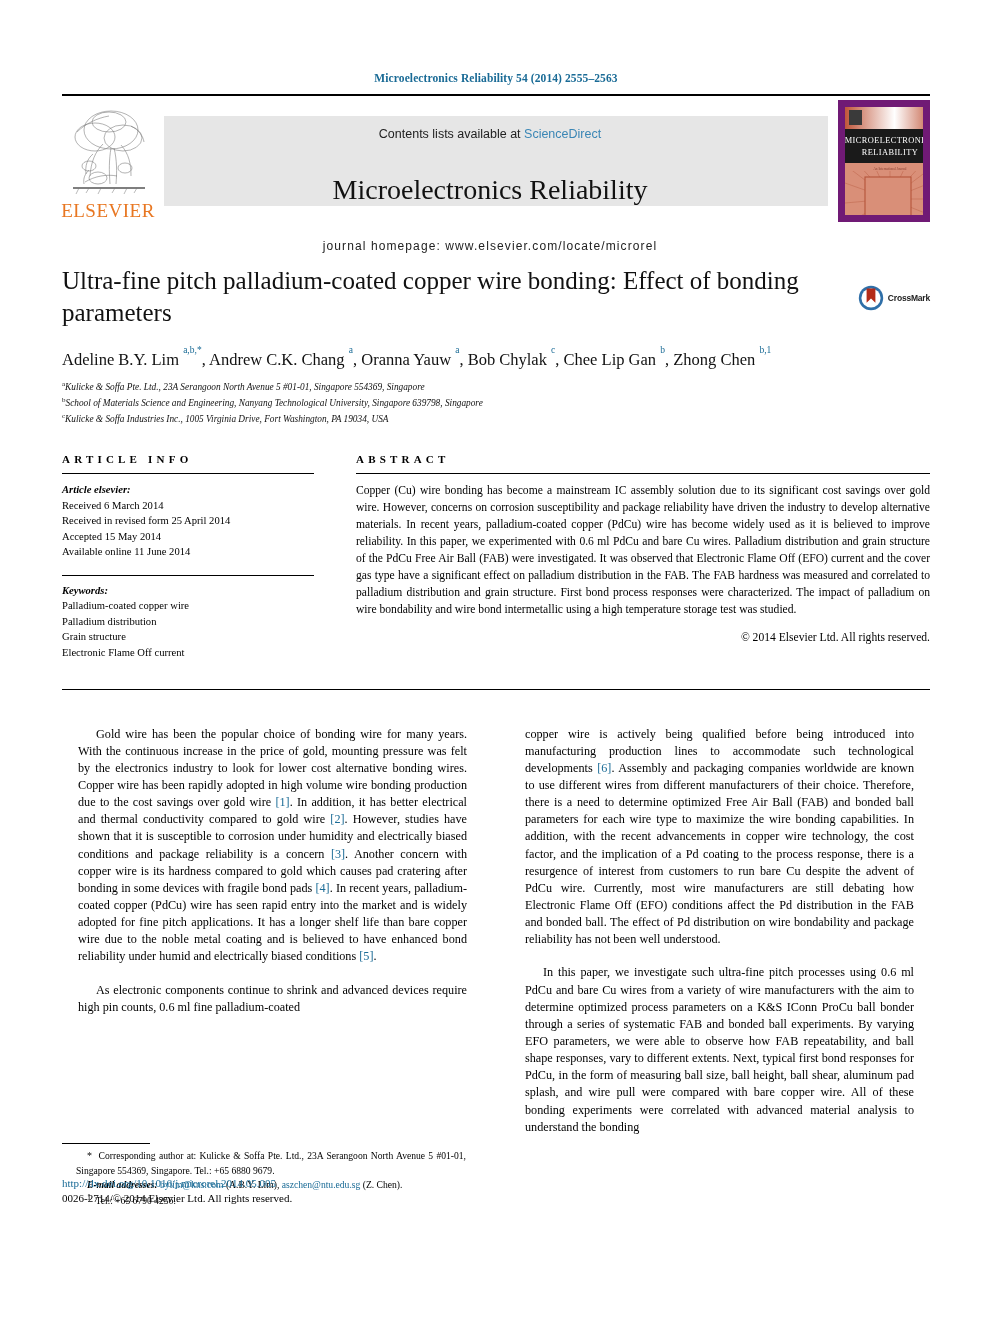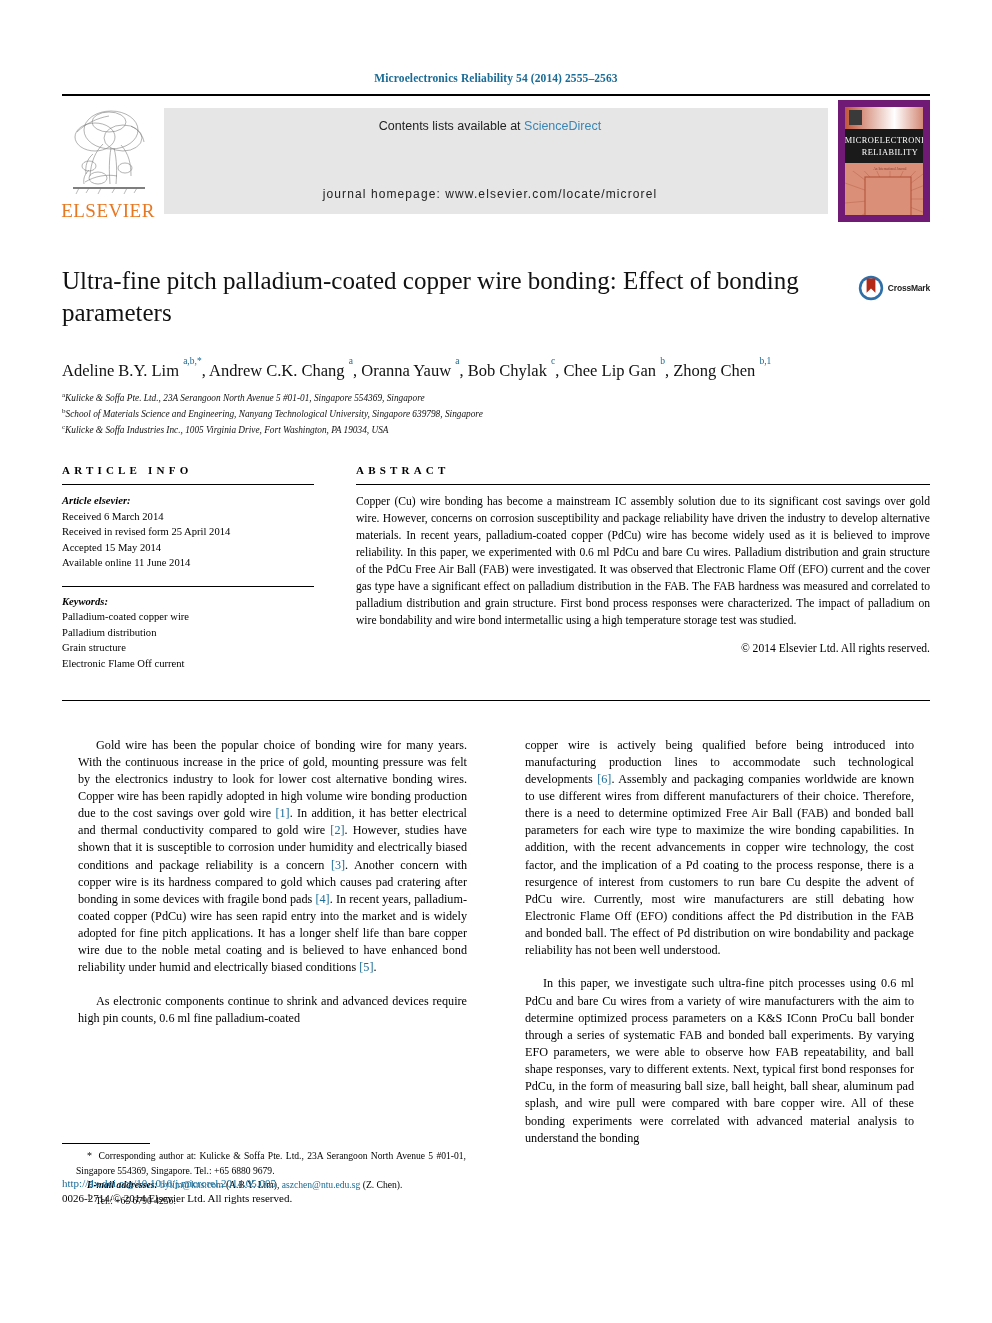--- a/index.html
+++ b/index.html
@@ -53,21 +53,21 @@
     margin-top: 1px;
   }
   .banner-center {
     flex: 1 1 auto;
     background: #e6e6e6;
     display: flex;
     flex-direction: column;
     justify-content: space-between;
     align-items: center;
     padding: 11px 12px 13px 0;
-    margin: 8px 10px;
+    margin: 16px 10px;
     gap: 35px;
   }
   .contents-line {
     font-family: "Liberation Sans", sans-serif;
     font-size: 12.5px;
     color: #222;
   }
   .contents-line .sd { color: #3a86b5; }
   .journal-name {
     font-family: "Liberation Serif", serif;
@@ -95,33 +95,33 @@
   .paper-title {
     font-size: 25px;
     font-weight: normal;
     line-height: 1.26;
     margin: 0;
     padding-right: 120px;
     color: #111;
   }
   .crossmark {
     position: absolute;
-    right: 0; top: 10px;
+    right: 0; top: 20px;
     display: flex; align-items: center; gap: 4px;
   }
   .crossmark-label {
     font-family: "Liberation Sans", sans-serif;
     font-size: 8.5px;
     font-weight: bold;
     color: #222;
     letter-spacing: -.2px;
   }
 
   .authors {
-    margin-top: 32px;
+    margin-top: 21px;
     font-size: 16.5px;
     line-height: 1.3;
     color: #111;
   }
   .authors sup { color: #1a6b96; font-size: 9.5px; top:-.55em; position: relative; }
   .affils { margin-top: 9px; }
   .affil {
     font-style: italic;
     font-size: 9.3px;
     line-height: 1.48;
@@ -253,20 +253,21 @@
           <line x1="72" y1="84" x2="69" y2="89"></line>
         </g>
       </svg>
       <div class="elsevier-word">ELSEVIER</div>
     </div>
 
     <div class="banner-center">
       <div class="contents-line">
         <span>Contents lists available at </span><span class="sd">ScienceDirect</span>
       </div>
+      <div class="journal-name">Microelectronics Reliability</div>
       <div class="homepage">journal homepage: www.elsevier.com/locate/microrel</div>
     </div>
 
     <div class="cover-thumb">
       <svg width="90" height="126" viewBox="0 0 90 126">
         <defs>
           <linearGradient id="gtop" x1="0" y1="0" x2="1" y2="0">
             <stop offset="0" stop-color="#c0563a"></stop>
             <stop offset="0.55" stop-color="#ffffff"></stop>
             <stop offset="1" stop-color="#c0563a"></stop>

